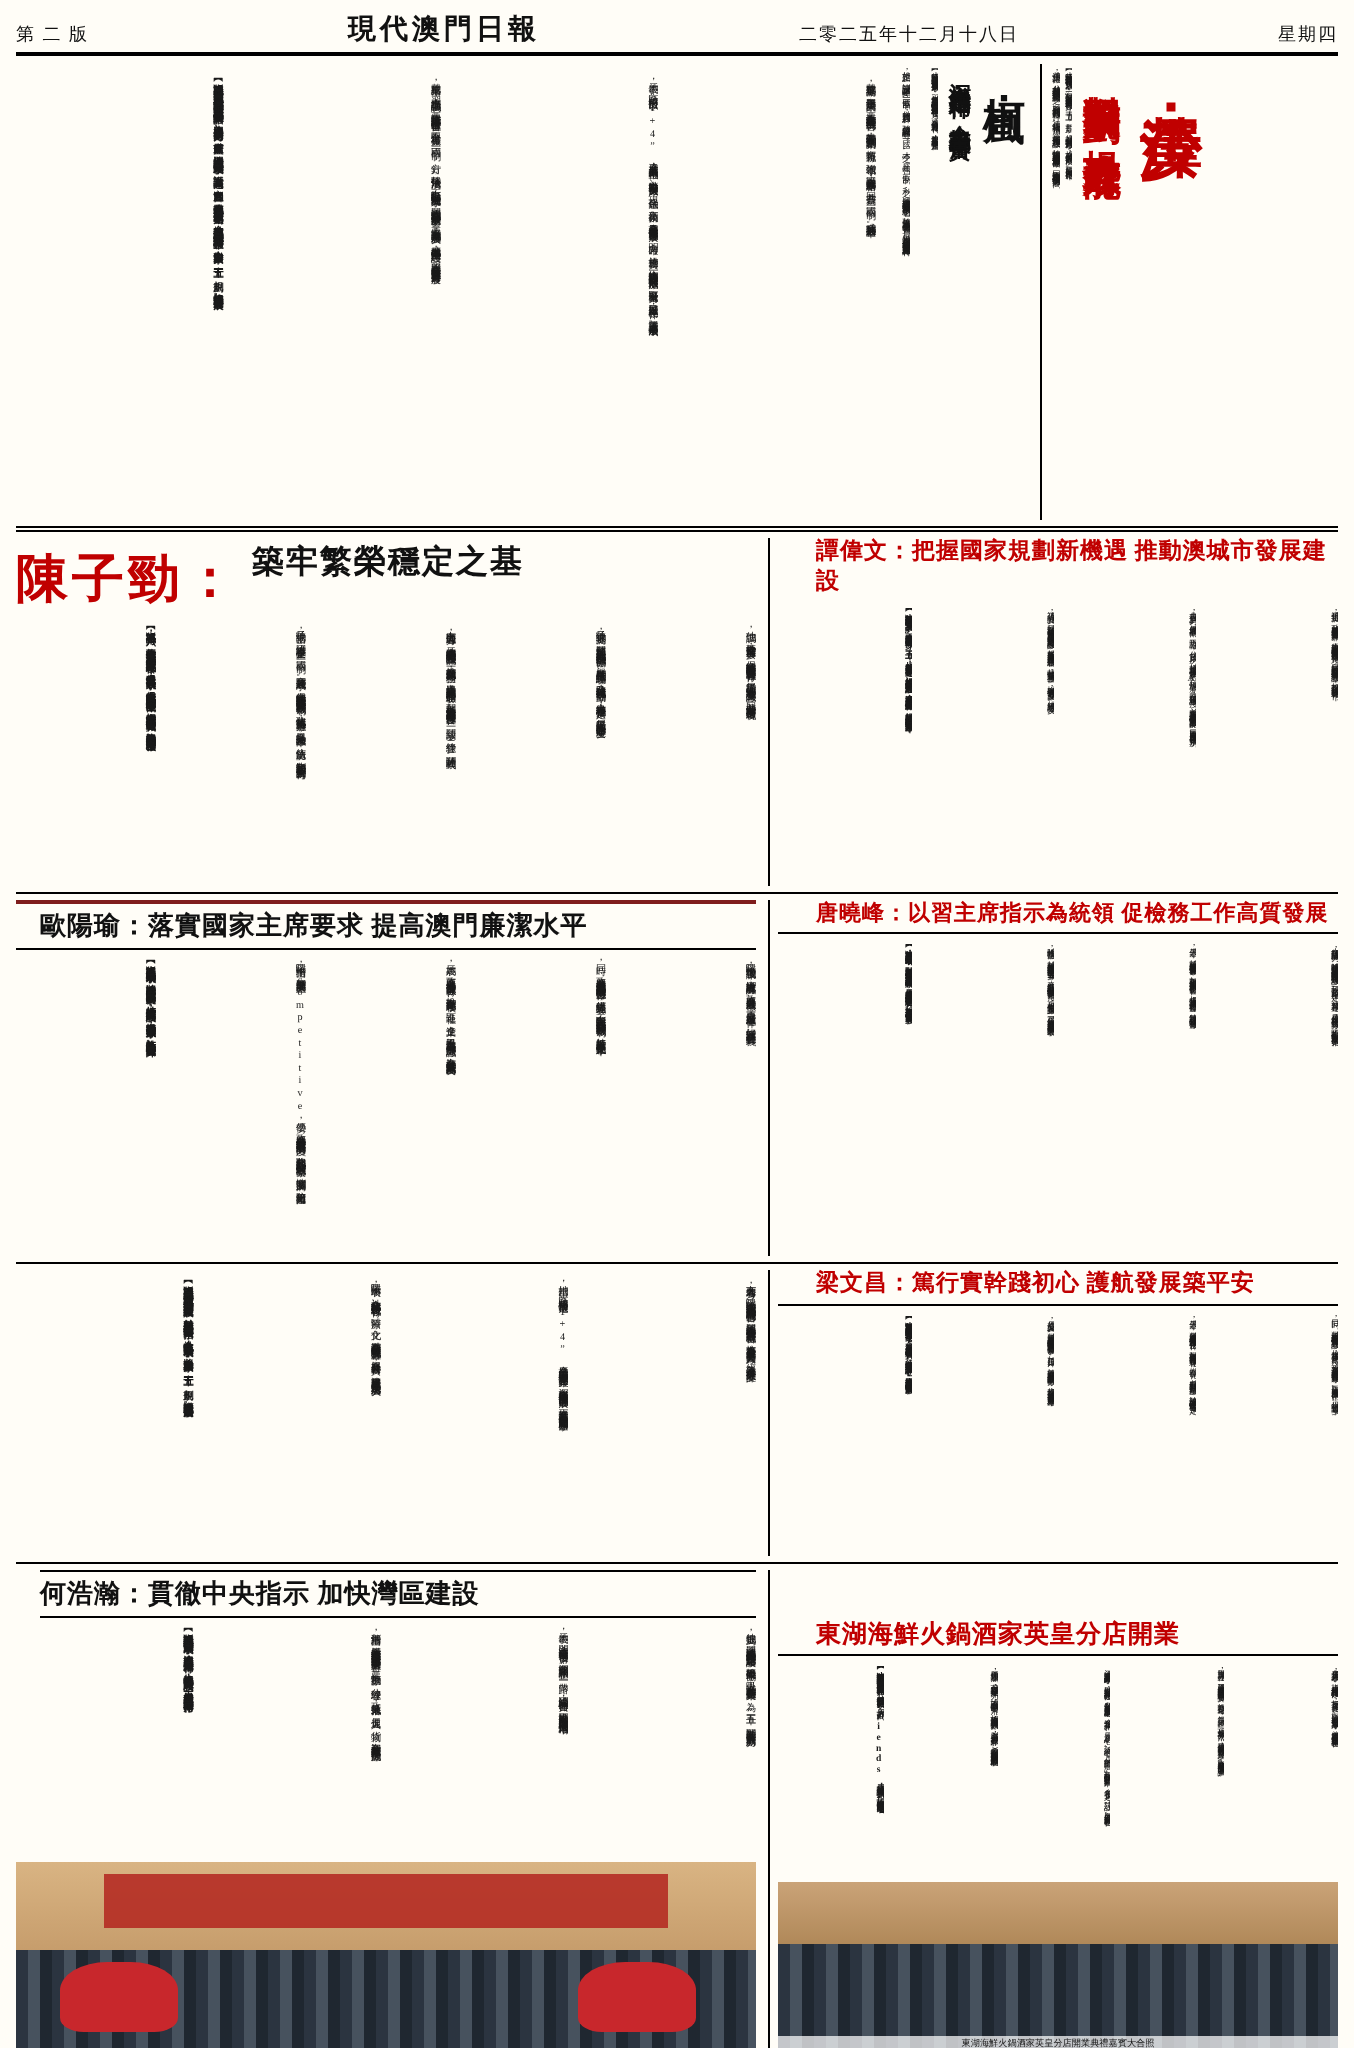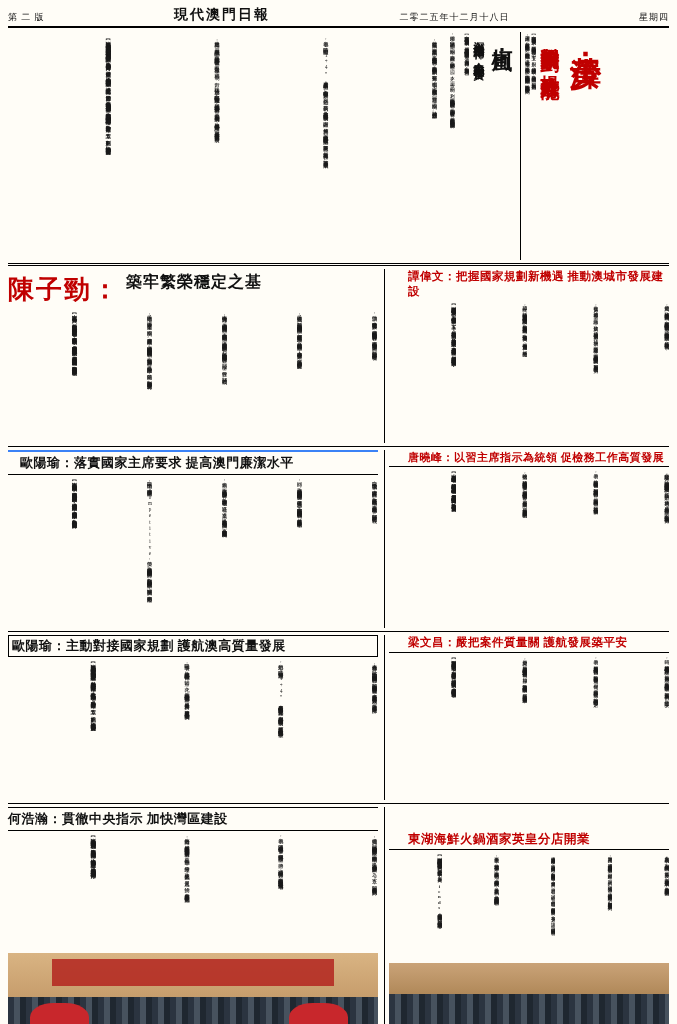--- a/index.html
+++ b/index.html
@@ -148,21 +148,21 @@
         <div class="vtext sm" style="height:112px;flex:1;">在住房方面，他表示將按照“五階梯”住房政策，持續增加公共房屋供應，加快新城A區公屋建設進度，並完善夾心階層住房和長者公寓的配套設施，回應不同層次居民的住房需求。</div>
         <div class="vtext sm" style="height:112px;flex:1;">他還提到，政府將加強舊區重整和活化利用，在保護歷史城區風貌的同時改善居住環境，同時推動綠色建築和智慧城市建設，打造低碳宜居的現代化城市。</div>
       </div>
     </div>
   </div>
 
   <div class="divider"></div>
 
   <div style="display:flex;gap:6px;">
     <div style="width:370px;">
-      <div class="sec-hd" style="border-top:2px solid #3b82f6;border-bottom:1px solid #000;padding:2px 12px;">歐陽瑜：落實國家主席要求 提高澳門廉潔水平</div>
+      <div class="sec-hd" style="border-top:2px solid #7f1d1d;border-bottom:1px solid #000;padding:2px 12px;">歐陽瑜：落實國家主席要求 提高澳門廉潔水平</div>
       <div style="display:flex;gap:5px;margin-top:3px;">
         <div class="vtext lede" style="height:150px;flex:1;">【本報訊】廉政專員歐陽瑜表示，將認真落實習近平主席對澳門提出的要求，持續推進廉潔澳門建設，提高澳門整體廉潔水平，為特區良政善治提供堅實保障。</div>
         <div class="vtext" style="height:150px;flex:1;">歐陽瑜指出，廉潔是澳門的重要competitive優勢，廉政公署將持續加大預防和查處腐敗的力度，強化對公共部門和公共採購領域的監察，堵塞制度漏洞，防範權力濫用。</div>
         <div class="vtext" style="height:150px;flex:1;">她表示，廉政公署將進一步加強廉潔教育，推動廉潔文化進學校、進社區、進企業，提升市民和公職人員的廉潔意識，在全社會營造崇廉尚潔的良好氛圍。</div>
         <div class="vtext" style="height:150px;flex:1;">同時，廉政公署將深化與內地和國際反腐機構的交流合作，借鑒先進經驗，不斷完善澳門的反腐敗法律制度和執行機制，持續提升監察工作的專業化水準。</div>
         <div class="vtext" style="height:150px;flex:1;">歐陽瑜最後強調，廉潔建設沒有終點，廉政公署將以更高標準、更嚴要求做好各項工作，守護好澳門社會的公平正義。</div>
       </div>
     </div>
 
     <div style="flex:1;border-left:1px solid #000;padding-left:4px;">
@@ -173,45 +173,44 @@
         <div class="vtext sm" style="height:128px;flex:1;">他表示，檢察院將完善檢察監督機制，加強對偵查活動和刑罰執行的監督，切實保障當事人的合法權益，維護司法公正和法律權威。</div>
         <div class="vtext sm" style="height:128px;flex:1;">在隊伍建設方面，唐曉峰強調要加強檢察官的專業培訓和職業道德建設，打造一支政治堅定、業務精通、作風優良的檢察隊伍，不斷提升辦案能力和司法公信力。</div>
       </div>
     </div>
   </div>
 
   <div class="divider"></div>
 
   <div style="display:flex;gap:6px;">
     <div style="width:370px;">
-      <div class="sec-hd band-box" style="font-size:13px;border:1px solid #000;padding:1px 3px;display:block;">歐陽瑜：主動對接國家規劃 護航澳高質量發展</div>
       <div style="display:flex;gap:5px;margin-top:3px;">
         <div class="vtext lede" style="height:140px;flex:1;">【本報訊】國家主席習近平十二月十六日視察了澳門特區的政府部門及多項重大建設項目，並對特區的經濟民生發展作出重要指示。社會文化司司長歐陽瑜表示，將主動對接國家“十五五”規劃，護航澳門實現高質量發展。</div>
         <div class="vtext" style="height:140px;flex:1;">歐陽瑜表示，社會文化範疇將持續優化教育、醫療、文化、體育和社會保障等領域的資源配置，提升公共服務質量，讓發展成果更好更公平地惠及廣大居民。</div>
         <div class="vtext" style="height:140px;flex:1;">她指出，特區政府將加快推進“1+4”產業發展中的中醫藥大健康和文化體育產業，深化與橫琴粵澳深度合作區的協同發展，打造更多具有澳門特色的文化品牌和國際盛事。</div>
         <div class="vtext" style="height:140px;flex:1;">在人才培養方面，歐陽瑜強調要深化與內地高校和科研機構的合作，拓展澳門青年在大灣區的實習就業機會，培育符合產業發展需要的高素質人才，為經濟適度多元提供人才支撐。</div>
       </div>
     </div>
 
     <div style="flex:1;border-left:1px solid #000;padding-left:4px;">
-      <div class="band band-red" style="font-size:11.5px;line-height:1.3;border-bottom:1px solid #000;padding-bottom:2px;">梁文昌：嚴把案件質量關 護航發展築平安</div>
+      <div class="band band-red" style="font-size:11.5px;line-height:1.3;border-bottom:1px solid #000;padding-bottom:2px;">梁文昌：篤行實幹踐初心 護航發展築平安</div>
       <div style="display:flex;gap:4px;margin-top:3px;">
         <div class="vtext sm lede" style="height:120px;flex:1;">【本報訊】警察總局局長梁文昌十二月十七日表示，警察總局將篤行實幹，踐行守護社會平安的初心，全力護航澳門經濟社會高質量發展。</div>
         <div class="vtext sm" style="height:120px;flex:1;">梁文昌介紹，警察總局將持續完善警務情報共享和聯合行動機制，加強口岸、旅遊區和重要設施的巡防和警戒，切實提升治安防控能力和應急處置水準。</div>
         <div class="vtext sm" style="height:120px;flex:1;">他表示，警察總局將深化粵港澳警務執法合作，推動跨境警務協作常態化、機制化，共同打擊跨境犯罪活動，維護大灣區的整體安全穩定。</div>
         <div class="vtext sm" style="height:120px;flex:1;">同時，警察總局將積極推動智慧警務建設，加大科技應用力度，提升警務工作的精準化和智能化水準，以更高效率服務市民、保障社會安寧。</div>
       </div>
     </div>
   </div>
 
   <div class="divider"></div>
 
   <div style="display:flex;gap:6px;">
     <div style="width:370px;">
-      <div class="sec-hd" style="border-top:1px solid #000;border-bottom:1px solid #000;padding:2px 0;">何浩瀚：貫徹中央指示 加快灣區建設</div>
+      <div class="sec-hd" style="border-top:1px solid #000;border-bottom:1px solid #000;padding:2px 0;margin-left:12px;">何浩瀚：貫徹中央指示 加快灣區建設</div>
       <div style="display:flex;gap:5px;margin-top:3px;">
         <div class="vtext lede" style="height:115px;flex:1;">【本報訊】澳門有關部門負責人何浩瀚表示，澳門將全面貫徹中央指示精神，加快推進粵港澳大灣區建設，更好發揮澳門在國家對外開放中的獨特作用。</div>
         <div class="vtext" style="height:115px;flex:1;">何浩瀚指出，橫琴粵澳深度合作區是澳門經濟適度多元發展的重要平台，要加快推動“分線管理”政策落地見效，促進人員、貨物、資金和數據等要素高效便捷流動。</div>
         <div class="vtext" style="height:115px;flex:1;">他表示，澳門將充分發揮中葡平台優勢，深化與葡語國家和“一帶一路”沿線國家的經貿合作，推動更多國際企業以澳門為橋樑進入內地市場。</div>
         <div class="vtext" style="height:115px;flex:1;">他還提到，澳門將積極參與大灣區科技創新走廊建設，推動產學研協同，吸引高端人才和創新資源聚集，為“十五五”期間的高質量發展注入新動力。</div>
       </div>
       <div class="photo" style="height:104px;margin-top:4px;">
         <div class="ph-sky"></div>
         <div class="ph-red"></div>
         <div class="ph-people"></div>

